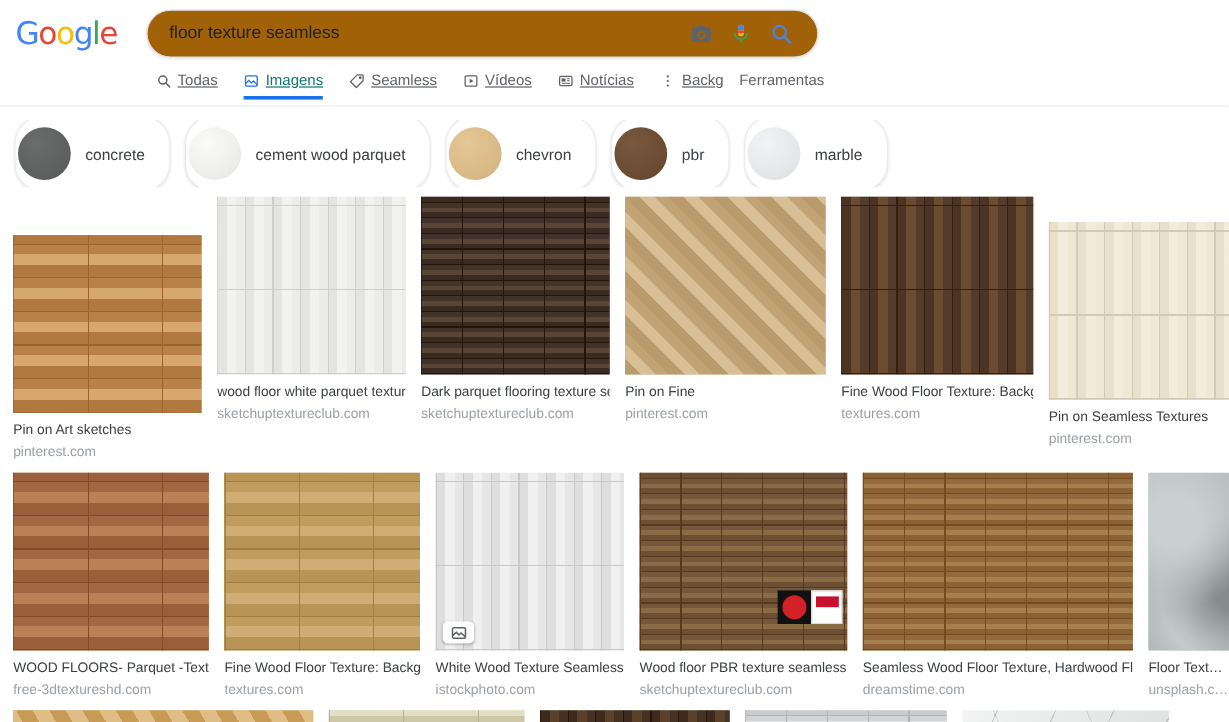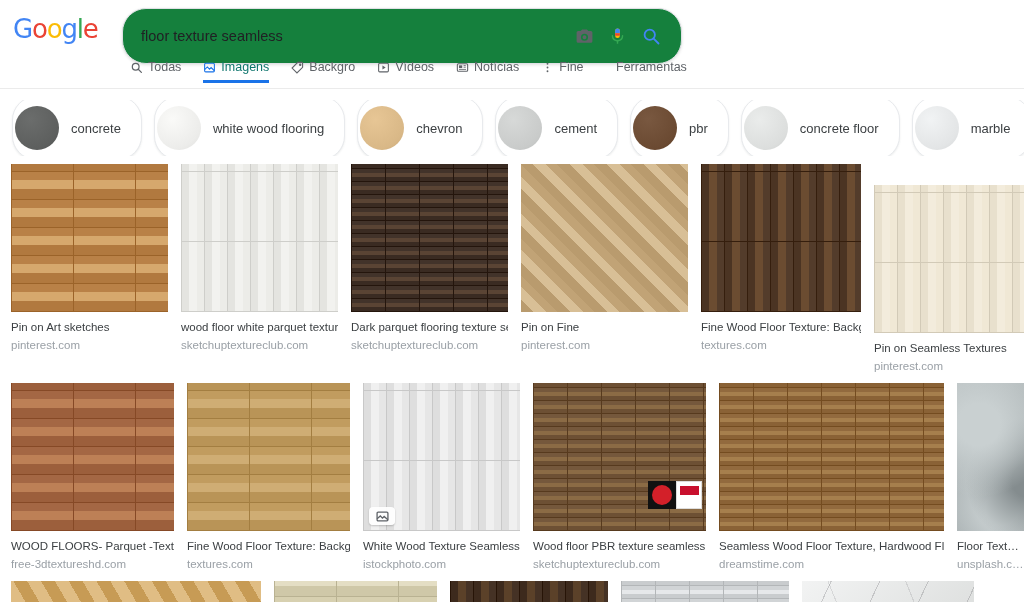--- a/index.html
+++ b/index.html
@@ -22,24 +22,24 @@
     left: 13px; top: 14px;
     font-size: 26px;
     letter-spacing: -1.2px;
     font-family: "DejaVu Sans", sans-serif;
     user-select: none;
   }
   .logo span { display: inline-block; }
   .searchbar {
     position: absolute;
     left: 122px; top: 8px;
-    width: 560px; height: 56px;
+    width: 560px; height: 40px;
     border: 1px solid #dfe1e5;
     border-radius: 24px;
-    background: #15803d;
+    background: #a16207;
     box-shadow: 0 1px 3px rgba(32,33,36,.14);
     display: flex;
     align-items: center;
   }
   .search-input {
     flex: 1;
     border: 0; outline: 0;
     background: transparent;
     font-size: 14.5px;
     color: #202124;
@@ -65,20 +65,21 @@
   .nav-item {
     display: flex;
     align-items: center;
     gap: 5px;
     font-size: 12.5px;
     color: #5f6368;
     padding-bottom: 9px;
     cursor: pointer;
     position: relative;
     white-space: nowrap;
+    text-decoration: underline;
   }
   .nav-item.active { color: #0f766e; }
   .nav-item.active::after {
     content: "";
     position: absolute;
     left: 0; right: 0; bottom: 0;
     height: 3px;
     background: #1a73e8;
   }
   .nav-tools {
@@ -252,21 +253,21 @@
         <rect x="3" y="4" width="18" height="16" rx="2"></rect>
         <path d="M3 16l5-5 4 4 3-3 6 6" fill="none"></path>
       </svg>
       <span>Imagens</span>
     </div>
     <div class="nav-item">
       <svg width="13" height="13" viewBox="0 0 24 24" fill="none" stroke="#5f6368" stroke-width="2">
         <path d="M12.4 2.6H20a1.4 1.4 0 0 1 1.4 1.4v7.6L11 22 2 13l10.4-10.4z"></path>
         <circle cx="17" cy="7" r="1.2" fill="#5f6368"></circle>
       </svg>
-      <span>Backgro</span>
+      <span>Seamless</span>
     </div>
     <div class="nav-item">
       <svg width="13" height="13" viewBox="0 0 24 24" fill="none" stroke="#5f6368" stroke-width="2">
         <rect x="3" y="4" width="18" height="16" rx="2"></rect>
         <path d="M10 8.5l6 3.5-6 3.5z" fill="#5f6368" stroke="none"></path>
       </svg>
       <span>Vídeos</span>
     </div>
     <div class="nav-item">
       <svg width="13" height="13" viewBox="0 0 24 24" fill="none" stroke="#5f6368" stroke-width="2">
@@ -275,62 +276,54 @@
         <path d="M14 8.5h4M14 11.5h4M5.5 15.5h13" stroke-width="1.6"></path>
       </svg>
       <span>Notícias</span>
     </div>
     <div class="nav-item">
       <svg width="13" height="13" viewBox="0 0 24 24" fill="#5f6368">
         <circle cx="12" cy="5" r="1.7"></circle>
           <circle cx="12" cy="12" r="1.7"></circle>
           <circle cx="12" cy="19" r="1.7"></circle>
       </svg>
-      <span>Fine</span>
+      <span>Backg</span>
     </div>
   </div>
 
   <div class="nav-tools">Ferramentas</div>
   <div class="hdr-divider"></div>
 </div>
 
 <div class="chips">
     <div class="chip">
       <div class="chip-thumb" style="background: radial-gradient(circle at 35% 30%, rgb(107, 109, 108), rgb(93, 95, 94) 70%, rgb(79, 81, 80));"></div>
       <span class="chip-label">concrete</span>
     </div>
     <div class="chip">
       <div class="chip-thumb" style="background: radial-gradient(circle at 35% 30%, rgb(250, 250, 248), rgb(236, 236, 234) 70%, rgb(222, 222, 220));"></div>
-      <span class="chip-label">white wood flooring</span>
+      <span class="chip-label">cement wood parquet</span>
     </div>
     <div class="chip">
       <div class="chip-thumb" style="background: radial-gradient(circle at 35% 30%, rgb(231, 198, 149), rgb(217, 184, 135) 70%, rgb(203, 170, 121));"></div>
       <span class="chip-label">chevron</span>
     </div>
     <div class="chip">
-      <div class="chip-thumb" style="background: radial-gradient(circle at 35% 30%, rgb(215, 217, 216), rgb(201, 203, 202) 70%, rgb(187, 189, 188));"></div>
-      <span class="chip-label">cement</span>
-    </div>
-    <div class="chip">
       <div class="chip-thumb" style="background: radial-gradient(circle at 35% 30%, rgb(121, 88, 64), rgb(107, 74, 50) 70%, rgb(93, 60, 36));"></div>
       <span class="chip-label">pbr</span>
-    </div>
-    <div class="chip">
-      <div class="chip-thumb" style="background: radial-gradient(circle at 35% 30%, rgb(234, 236, 235), rgb(220, 222, 221) 70%, rgb(206, 208, 207));"></div>
-      <span class="chip-label">concrete floor</span>
     </div>
     <div class="chip">
       <div class="chip-thumb" style="background: radial-gradient(circle at 35% 30%, rgb(241, 243, 244), rgb(227, 229, 230) 70%, rgb(213, 215, 216));"></div>
       <span class="chip-label">marble</span>
     </div>
   </div>
 
 <div class="results">
     <div class="img-row">
-      <div class="tile" style="width: 157px;">
+      <div class="tile" style="width: 157px; margin-top: 32px;">
         <div class="thumb" style="width: 157px; height: 148px; background: repeating-linear-gradient(90deg, rgb(155, 99, 41) 0px, rgb(155, 99, 41) 1px, transparent 1px, transparent 62px) 0% 0% / auto, repeating-linear-gradient(0deg, rgb(155, 99, 41) 0px, rgb(155, 99, 41) 1px, rgb(177, 121, 63) 1px, rgb(177, 121, 63) 11px, rgb(214, 168, 109) 11px, rgb(214, 168, 109) 20px, rgb(185, 129, 71) 20px, rgb(185, 129, 71) 28px), linear-gradient(90deg, rgb(177, 121, 63), rgb(214, 168, 109));"></div>
         <div class="cap-title">Pin on Art sketches</div>
         <div class="cap-src">pinterest.com</div>
       </div>
       <div class="tile" style="width: 157px;">
         <div class="thumb" style="width: 157px; height: 148px; background: repeating-linear-gradient(0deg, rgb(206, 206, 202) 0px, rgb(206, 206, 202) 1px, transparent 1px, transparent 70px) 0% 0% / auto, repeating-linear-gradient(90deg, rgb(206, 206, 202) 0px, rgb(206, 206, 202) 1px, rgb(228, 228, 224) 1px, rgb(228, 228, 224) 8px, rgb(242, 242, 239) 8px, rgb(242, 242, 239) 16px, rgb(236, 236, 232) 16px, rgb(236, 236, 232) 23px), linear-gradient(0deg, rgb(228, 228, 224), rgb(242, 242, 239));"></div>
         <div class="cap-title">wood floor white parquet textur…</div>
         <div class="cap-src">sketchuptextureclub.com</div>
       </div>
       <div class="tile" style="width: 157px;">

